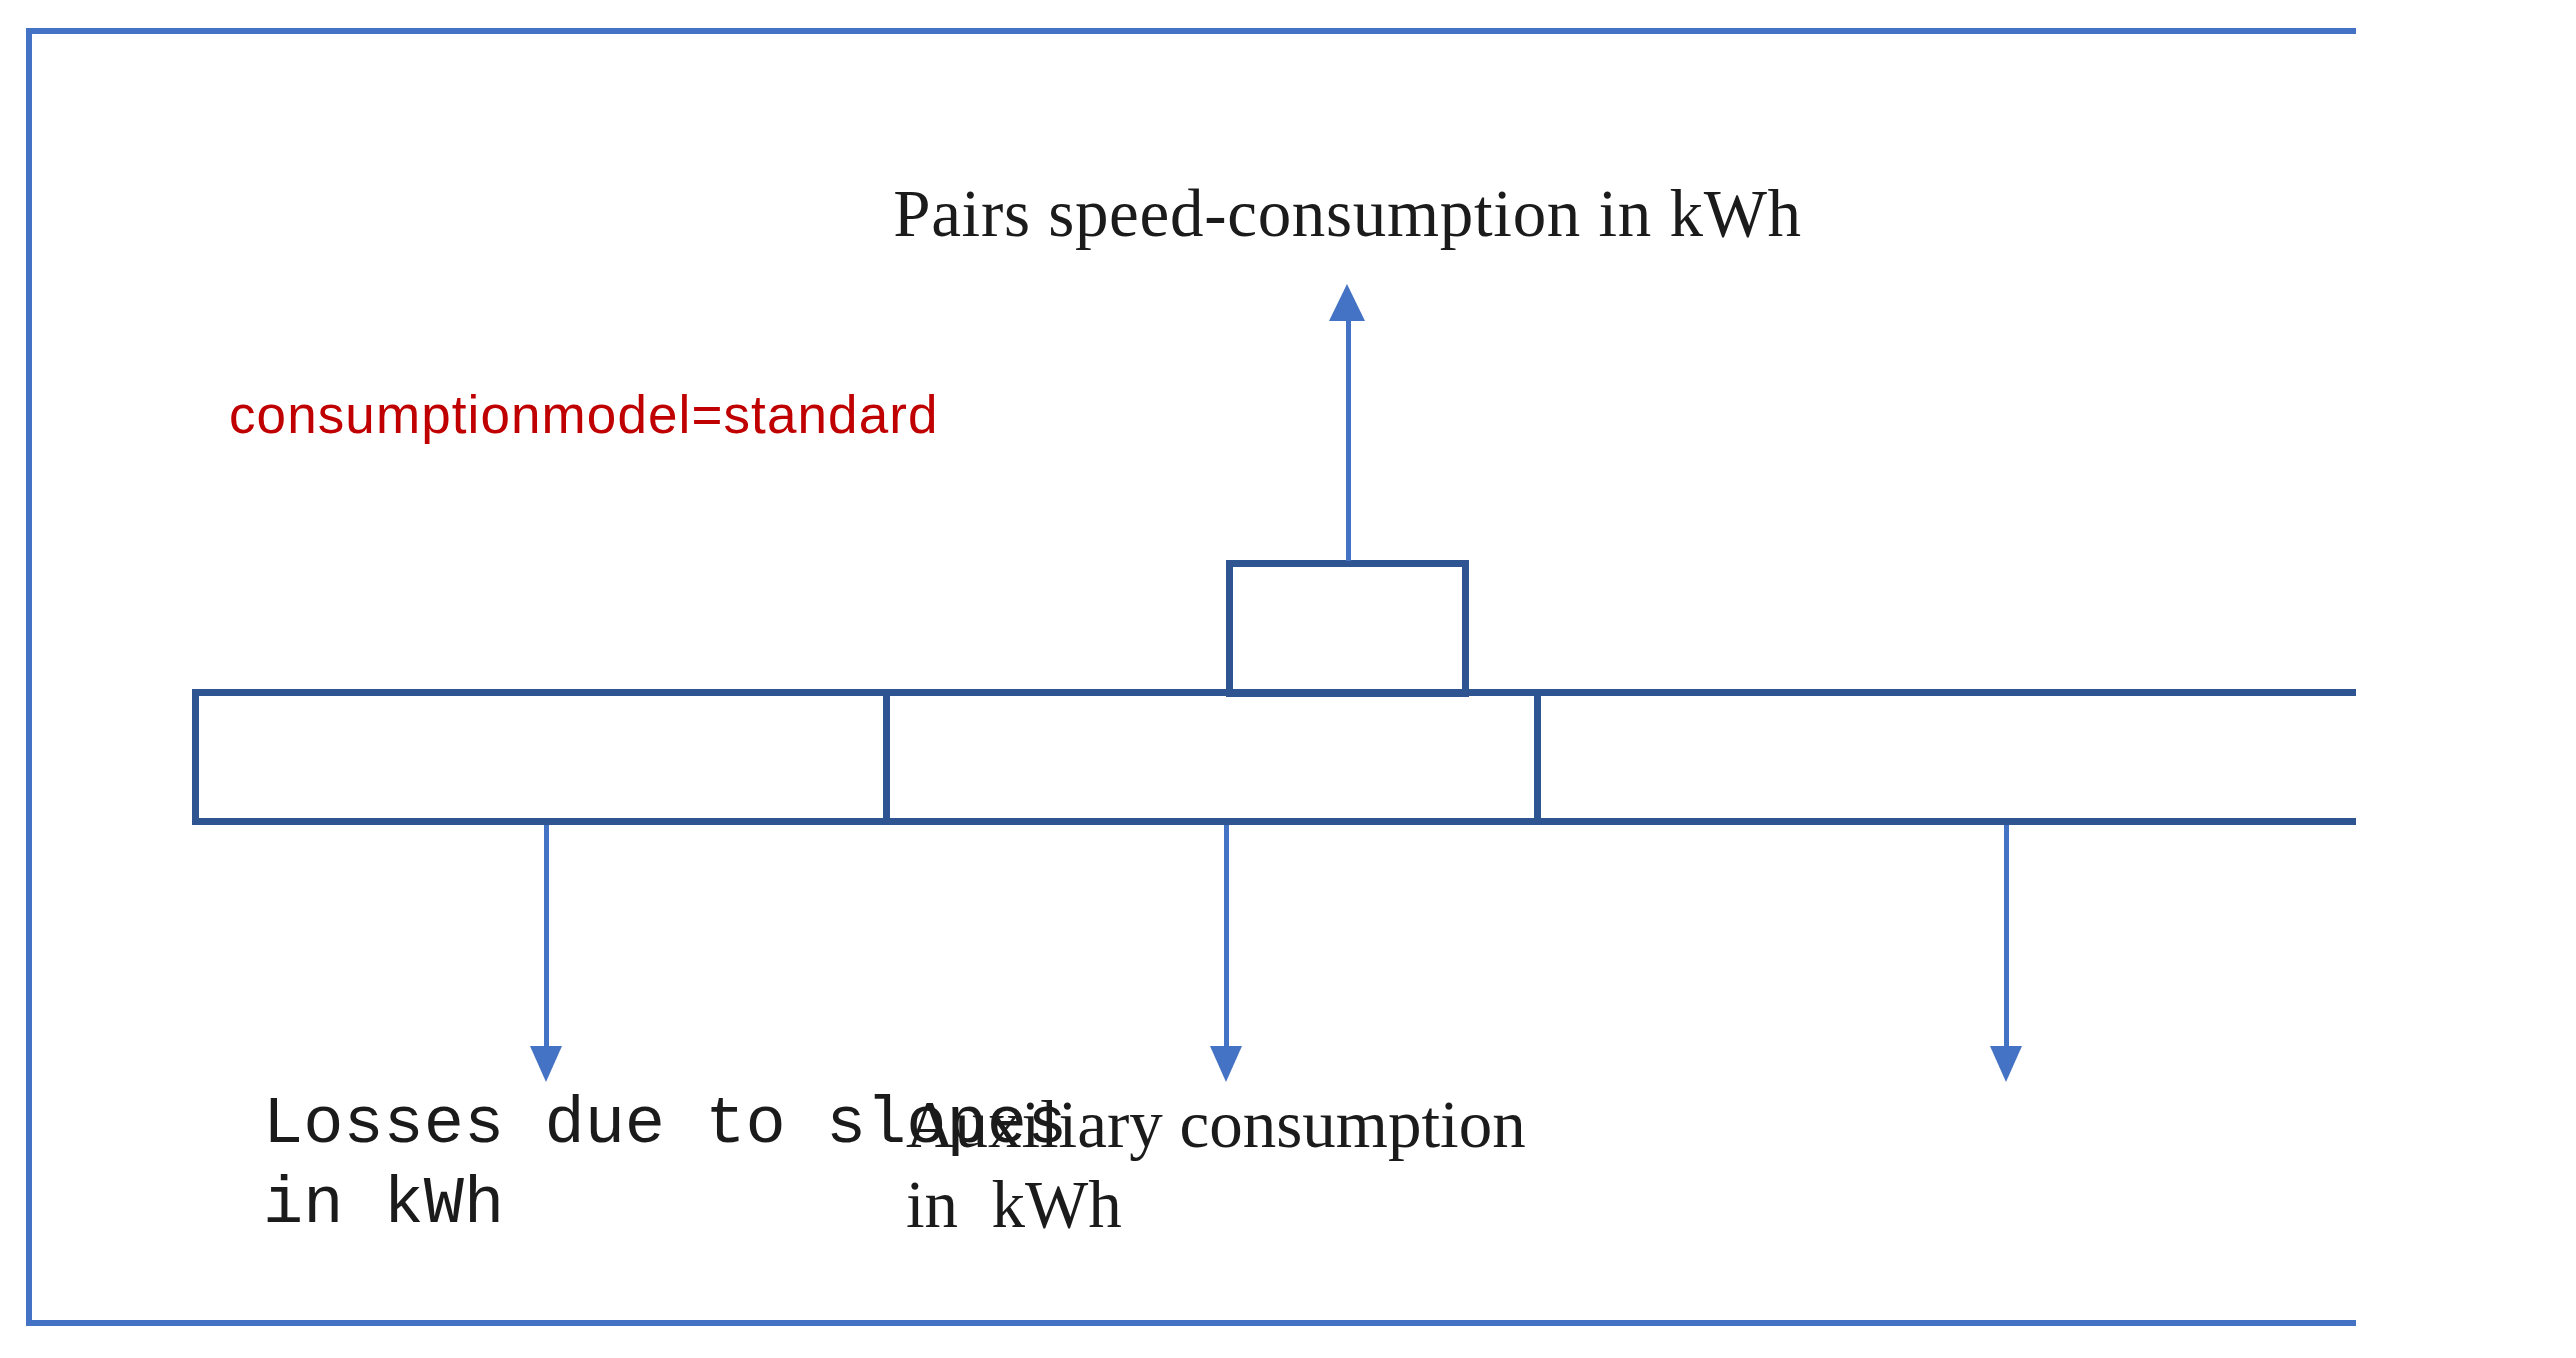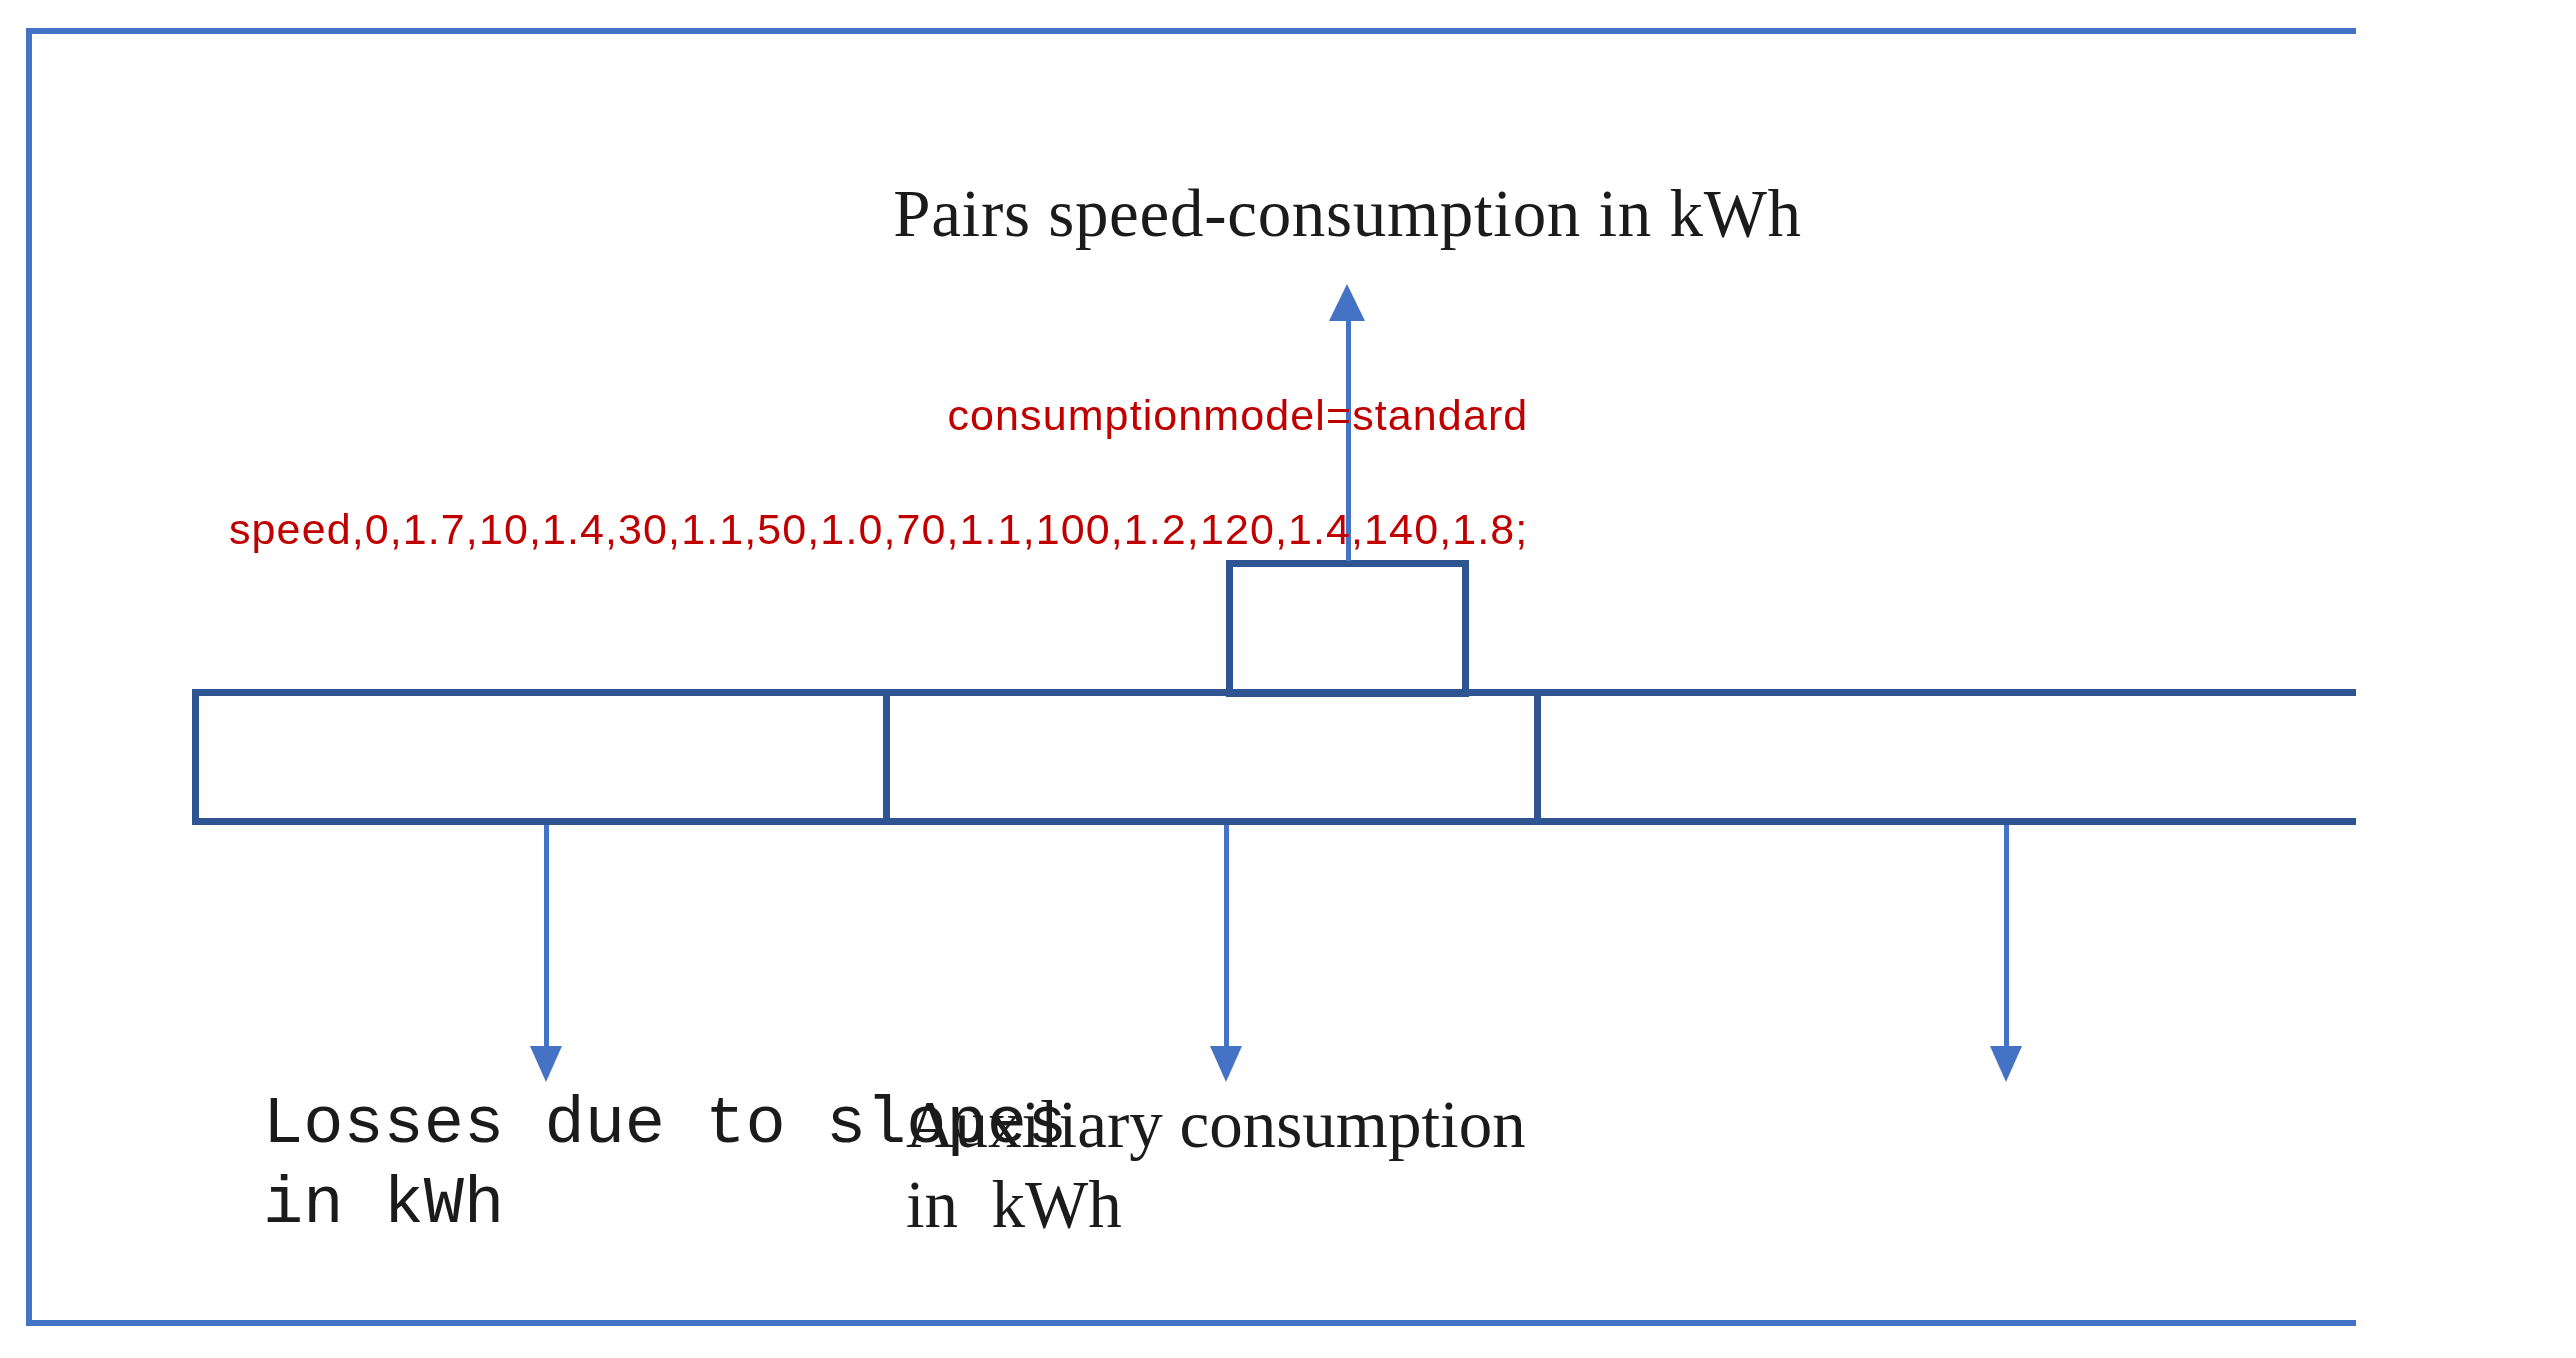--- a/index.html
+++ b/index.html
@@ -36,25 +36,24 @@
     white-space:nowrap;
   }
   
   .config{
     position:absolute;
     left:229px;top:358px;
     z-index:5;
   }
   .config-line{
     font-family:"Liberation Sans", sans-serif;
-    font-size:43px;line-height:114px;
+    font-size:53px;line-height:114px;
     letter-spacing:1.1px;
     color:var(--text-red);
     white-space:nowrap;
-    text-align:right;
   }
   
   .hl-box{
     position:absolute;
     border:7.4px solid var(--box-blue);
     box-sizing:border-box;
     background:transparent;
     z-index:2;
   }
   .box-speed-pair{left:1226px;top:560px;width:243px;height:137px;}
@@ -117,21 +116,20 @@
 
   <div class="title">Pairs speed-consumption in kWh</div>
 
   <div class="arrow arrow-up">
     <div class="head-up"></div>
     <div class="shaft"></div>
   </div>
 
   <div class="config">
     <div class="config-line">consumptionmodel=standard</div>
-    <div class="config-line">speed,0,1.7,10,1.4,30,1.1,50,1.0,70,1.1,100,1.2,120,1.4,140,1.8;</div>
   </div>
 
   <div class="hl-box box-speed-pair"></div>
 
   <div class="hl-box box-row"></div>
   <div class="box-divider divider-1"></div>
   <div class="box-divider divider-2"></div>
 
   <div class="arrow arrow-down ad1">
     <div class="shaft"></div>

